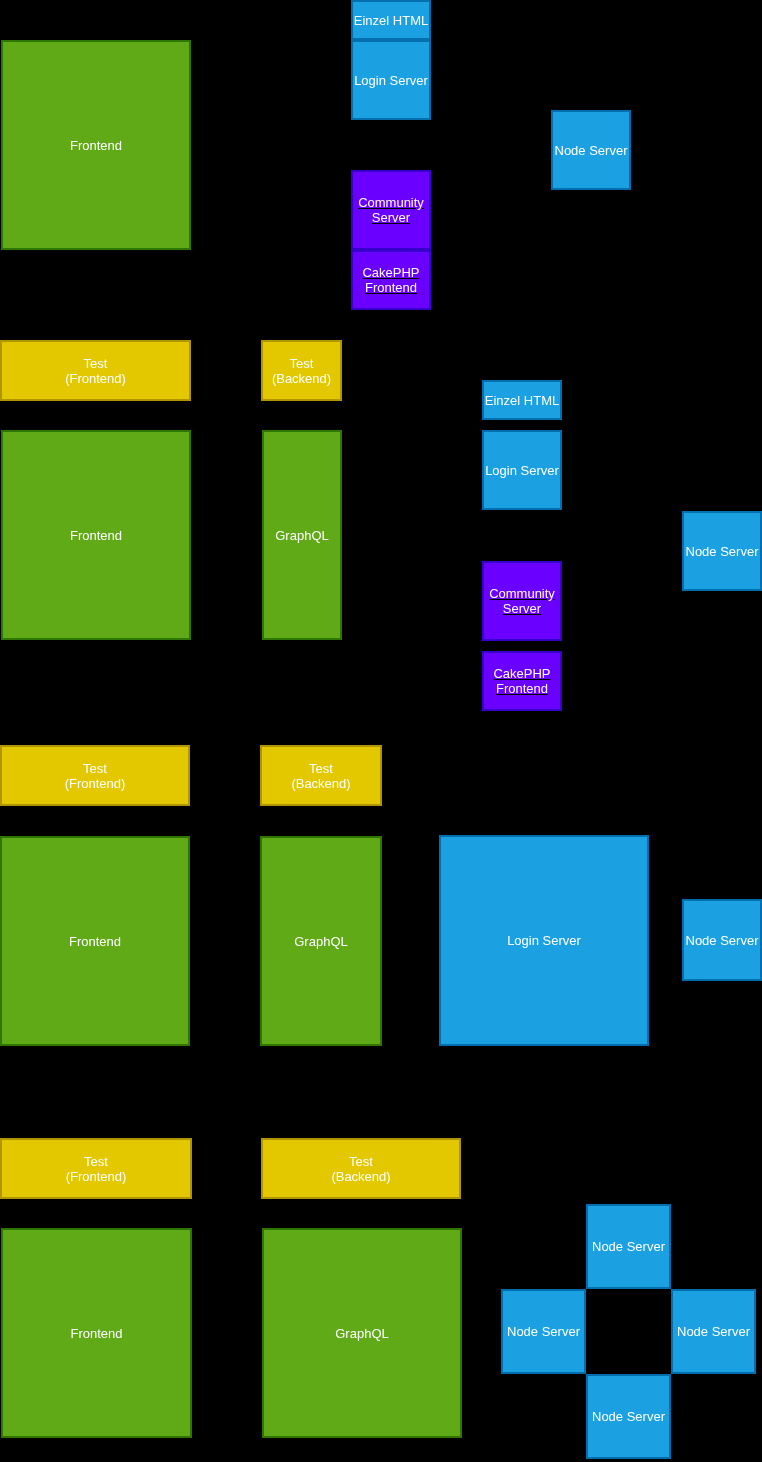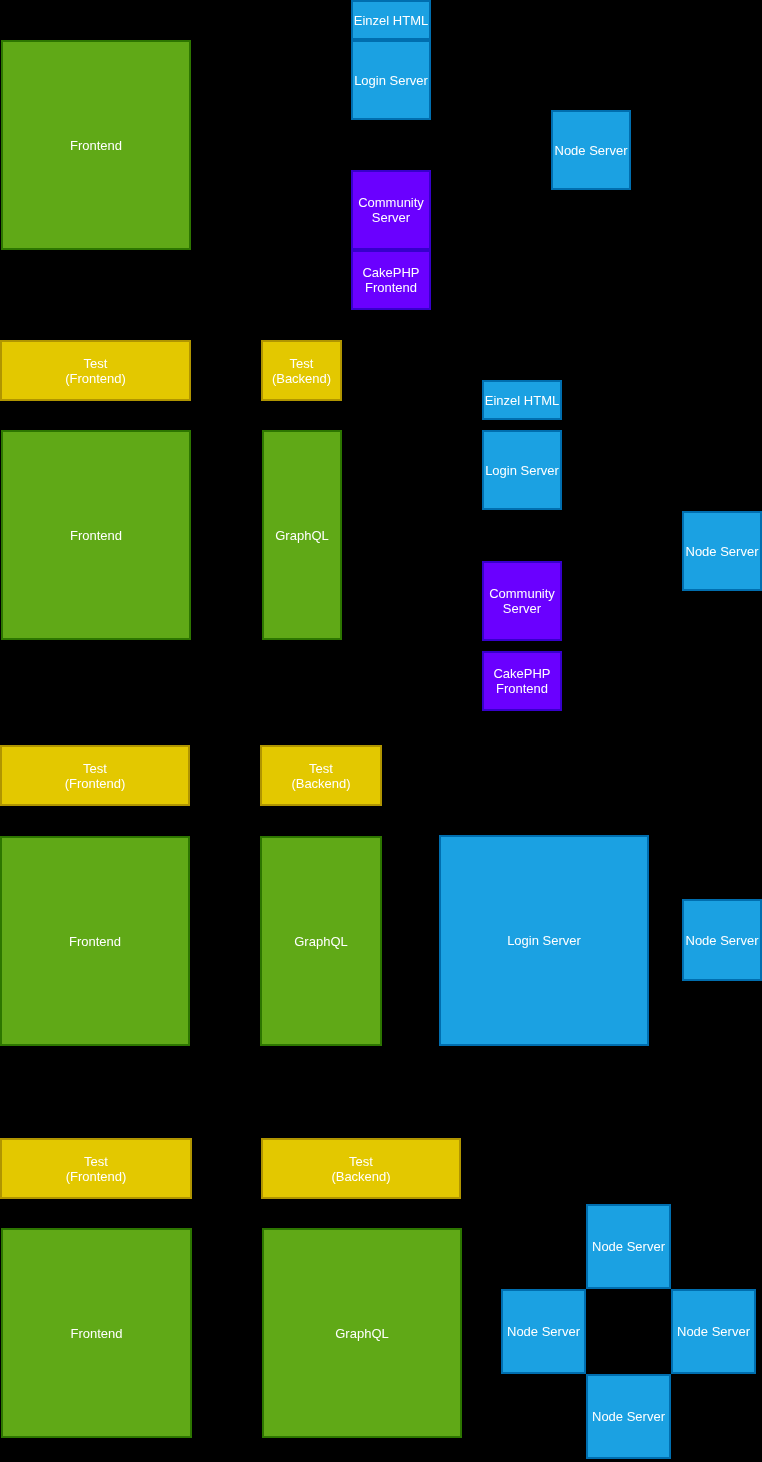--- a/index.html
+++ b/index.html
@@ -25,21 +25,21 @@
   }
   .node .label {
     white-space: pre-line;
     font-size: 13px;
     line-height: 15px;
     color: var(--text, #ffffff);
     pointer-events: none;
   }
   .c-green  { background: var(--green-fill, #60A917);  border: 2px solid var(--green-stroke, #2D7600); }
   .c-blue   { background: var(--blue-fill, #1BA1E2);   border: 2px solid var(--blue-stroke, #006EAF); }
-  .c-purple { background: var(--purple-fill, #6A00FF); border: 2px solid var(--purple-stroke, #3700CC); }
+  .c-purple { background: var(--purple-fill, #6A00FF); border: 2px solid var(--purple-stroke, #3700CC); text-decoration: underline; }
   .c-yellow { background: var(--yellow-fill, #E3C800); border: 2px solid var(--yellow-stroke, #B09500); text-align: center; }
 </style>
 </head>
 <body>
 
 <div id="canvas" style="width: 762px; height: 1462px; background: rgb(0, 0, 0);">
     <div class="node c-green" style="left: 1px; top: 40px; width: 190px; height: 210px;">
       <span class="label">Frontend</span>
     </div>
     <div class="node c-blue" style="left: 351px; top: 0px; width: 80px; height: 40px;">

